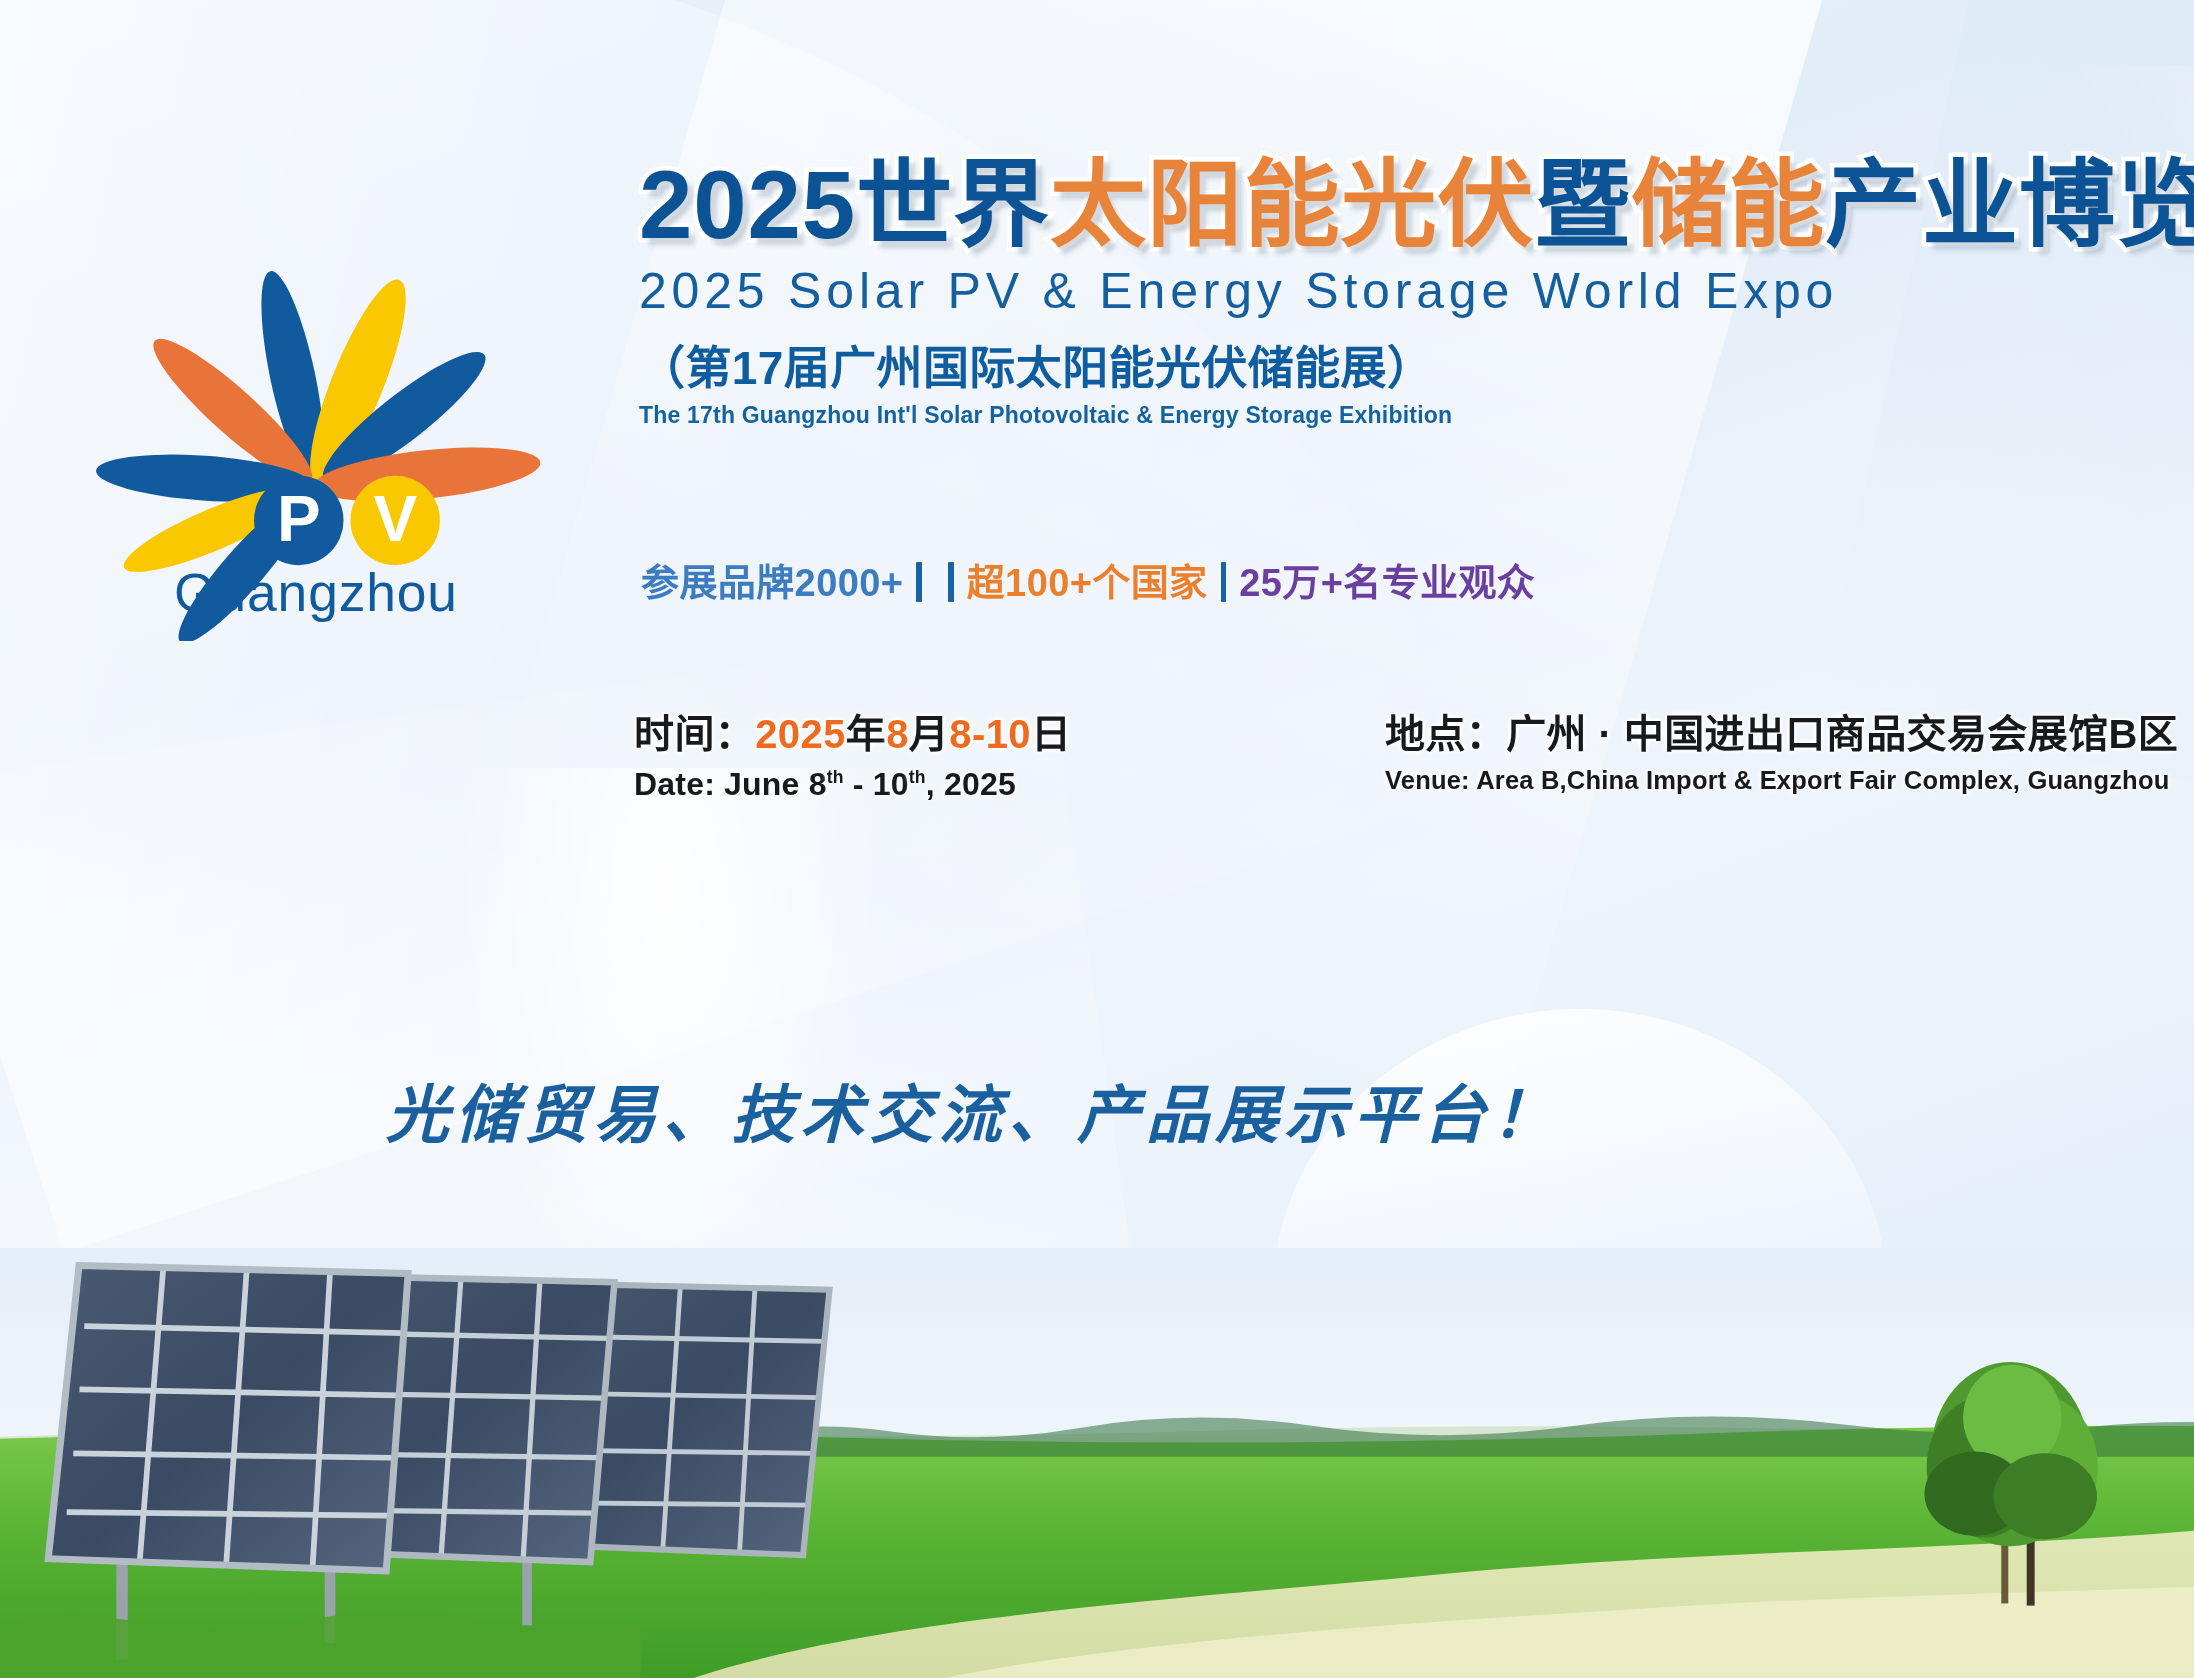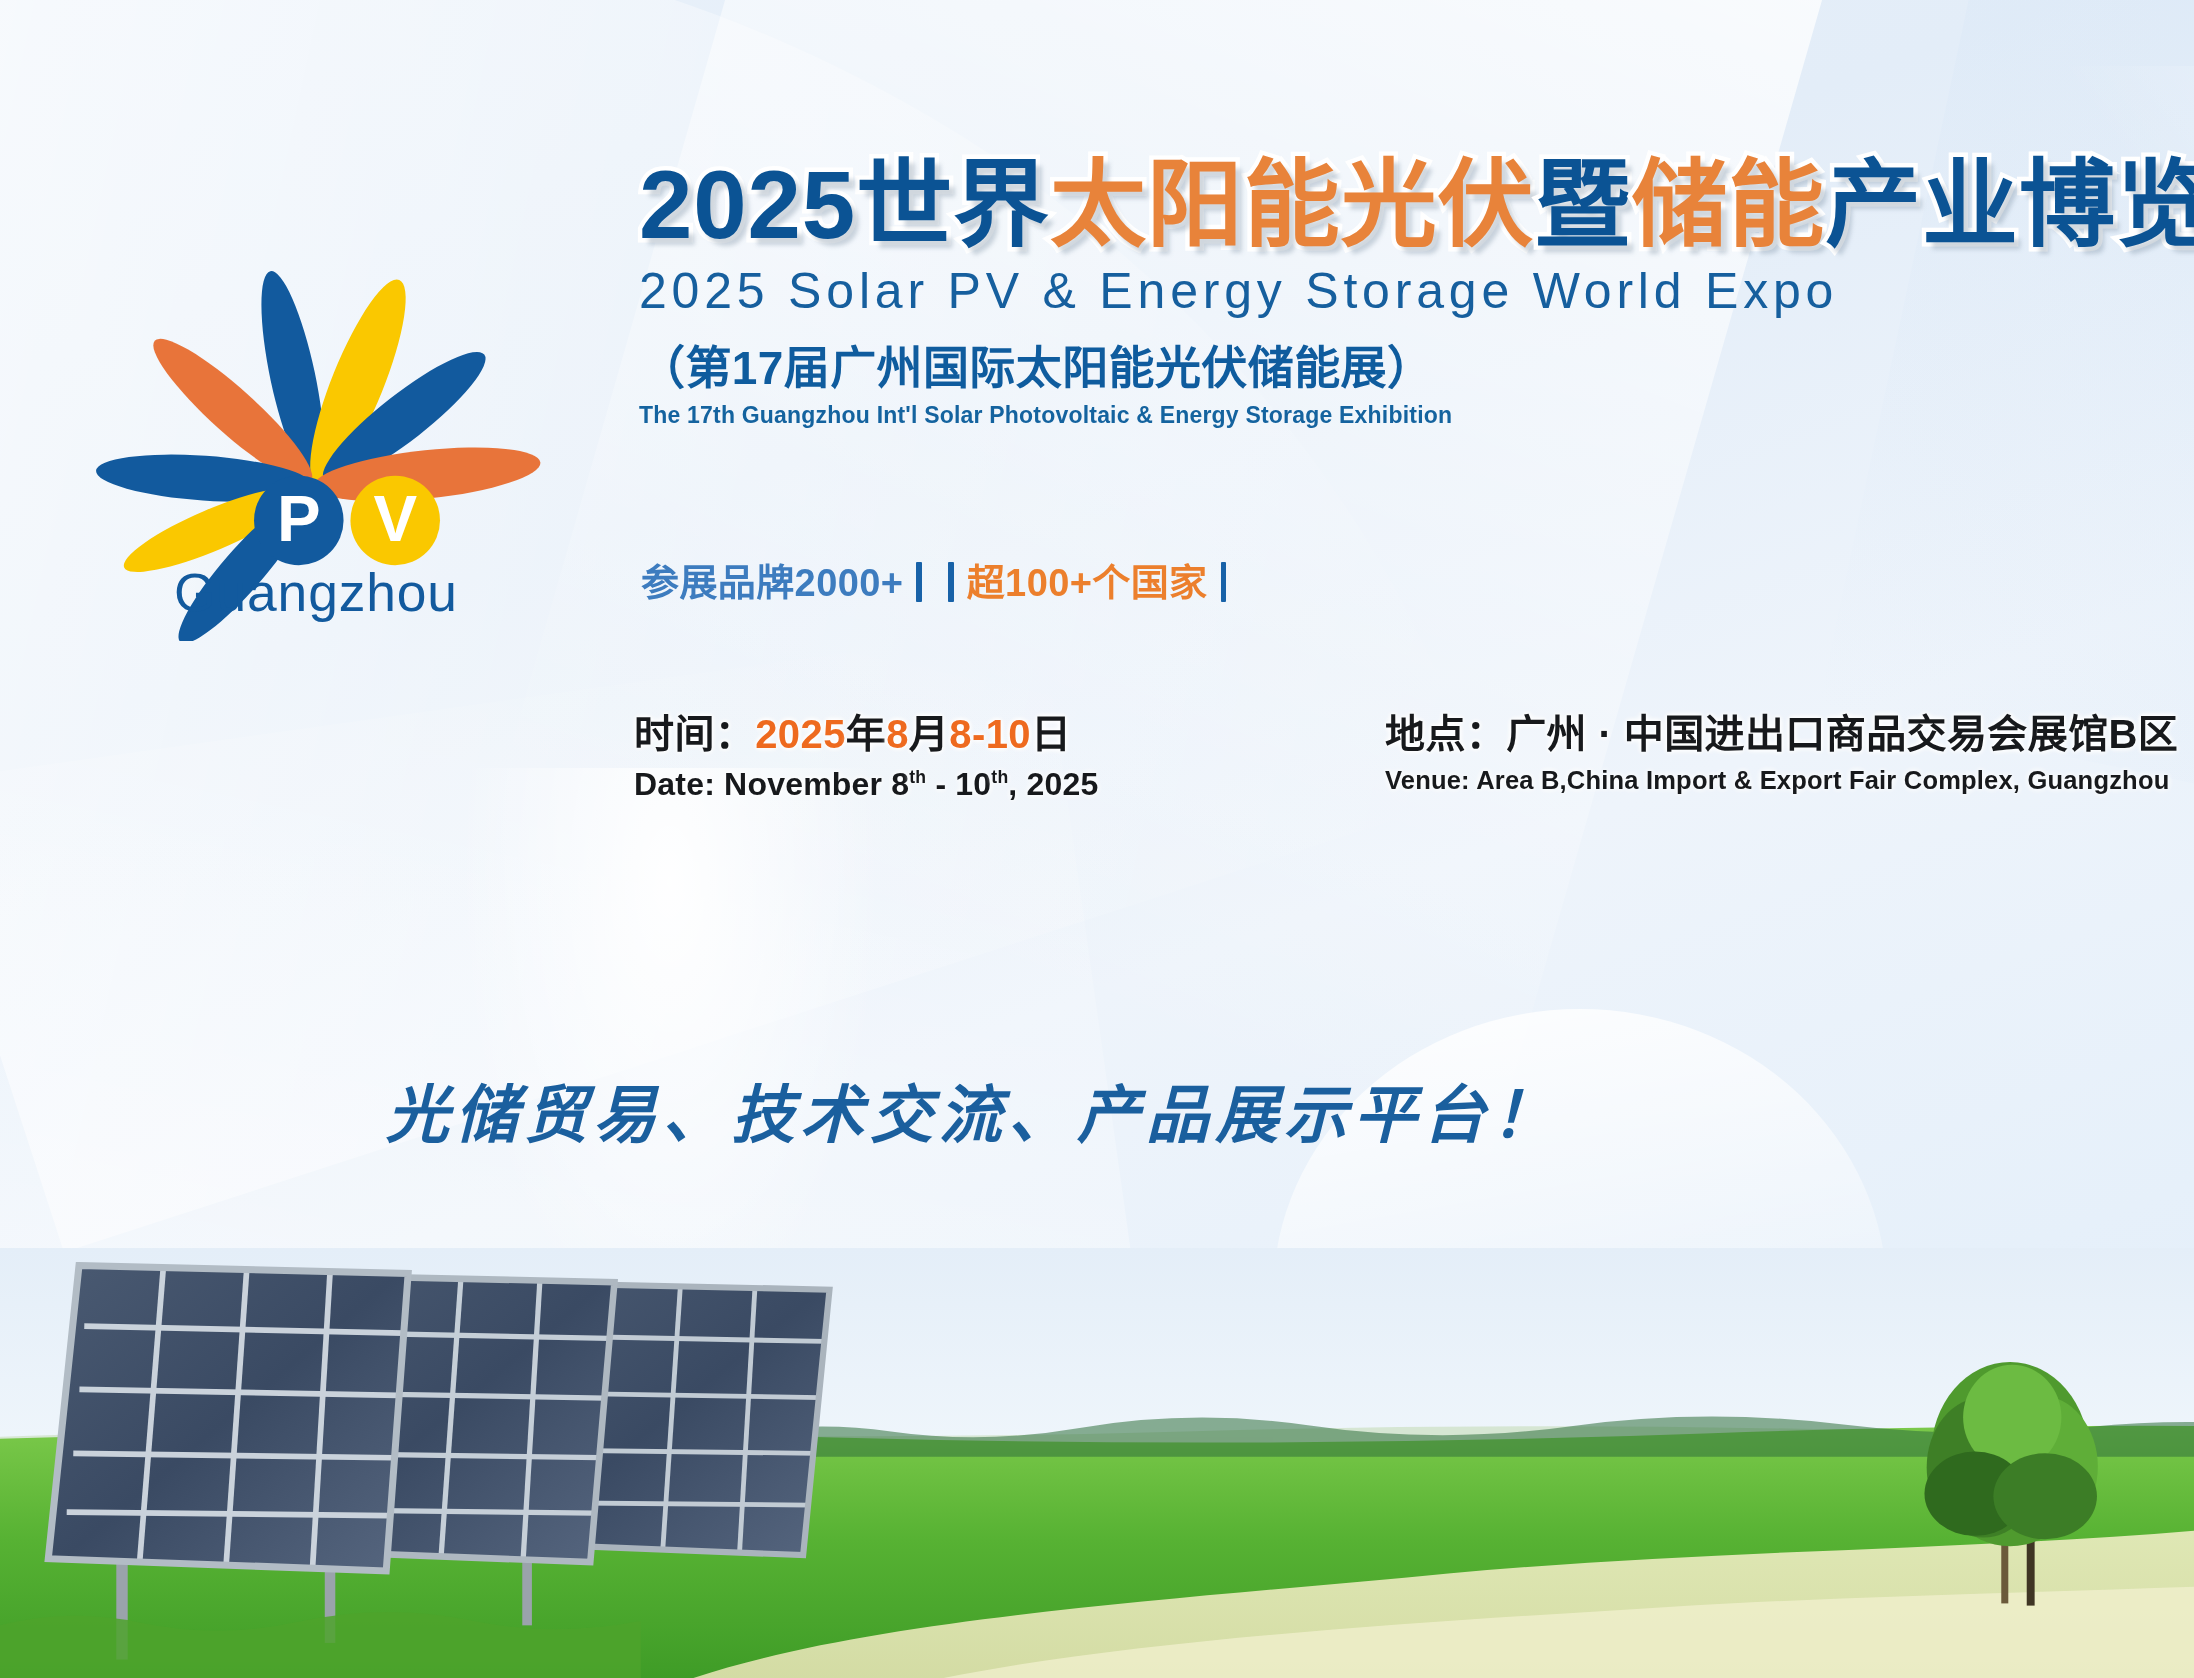--- a/index.html
+++ b/index.html
@@ -197,28 +197,29 @@
     <div class="subtitle-cn">（第17届广州国际太阳能光伏储能展）</div>
     <div class="subtitle-en">The 17th Guangzhou Int'l Solar Photovoltaic &amp; Energy Storage Exhibition</div>
   </div>
 
   <div class="stats">
     <span class="seg s-blue">参展品牌2000+</span>
     <span class="sep"></span>
     <span class="sep"></span>
     <span class="seg s-orange">超100+个国家</span>
     <span class="sep"></span>
+    <span class="seg s-purple">25万+名专业观众</span>
   </div>
 
   <div class="dv dv-date">
     <div class="dv-line1">
       <span>时间：</span><span class="hl">2025</span><span>年</span><span class="hl">8</span><span>月</span><span class="hl">8-10</span><span>日</span>
     </div>
     <div class="dv-line2">
-      <span>Date: November 8</span><sup>th</sup><span> - 10</span><sup>th</sup><span>, 2025</span>
+      <span>Date: June 8</span><sup>th</sup><span> - 10</span><sup>th</sup><span>, 2025</span>
     </div>
   </div>
 
   <div class="dv dv-venue">
     <div class="dv-line1">地点：广州 · 中国进出口商品交易会展馆B区</div>
     <div class="dv-line2">Venue: Area B,China Import &amp; Export Fair Complex, Guangzhou</div>
   </div>
 
   <div class="callig callig-2">光储贸易、技术交流、产品展示平台！</div>
 

